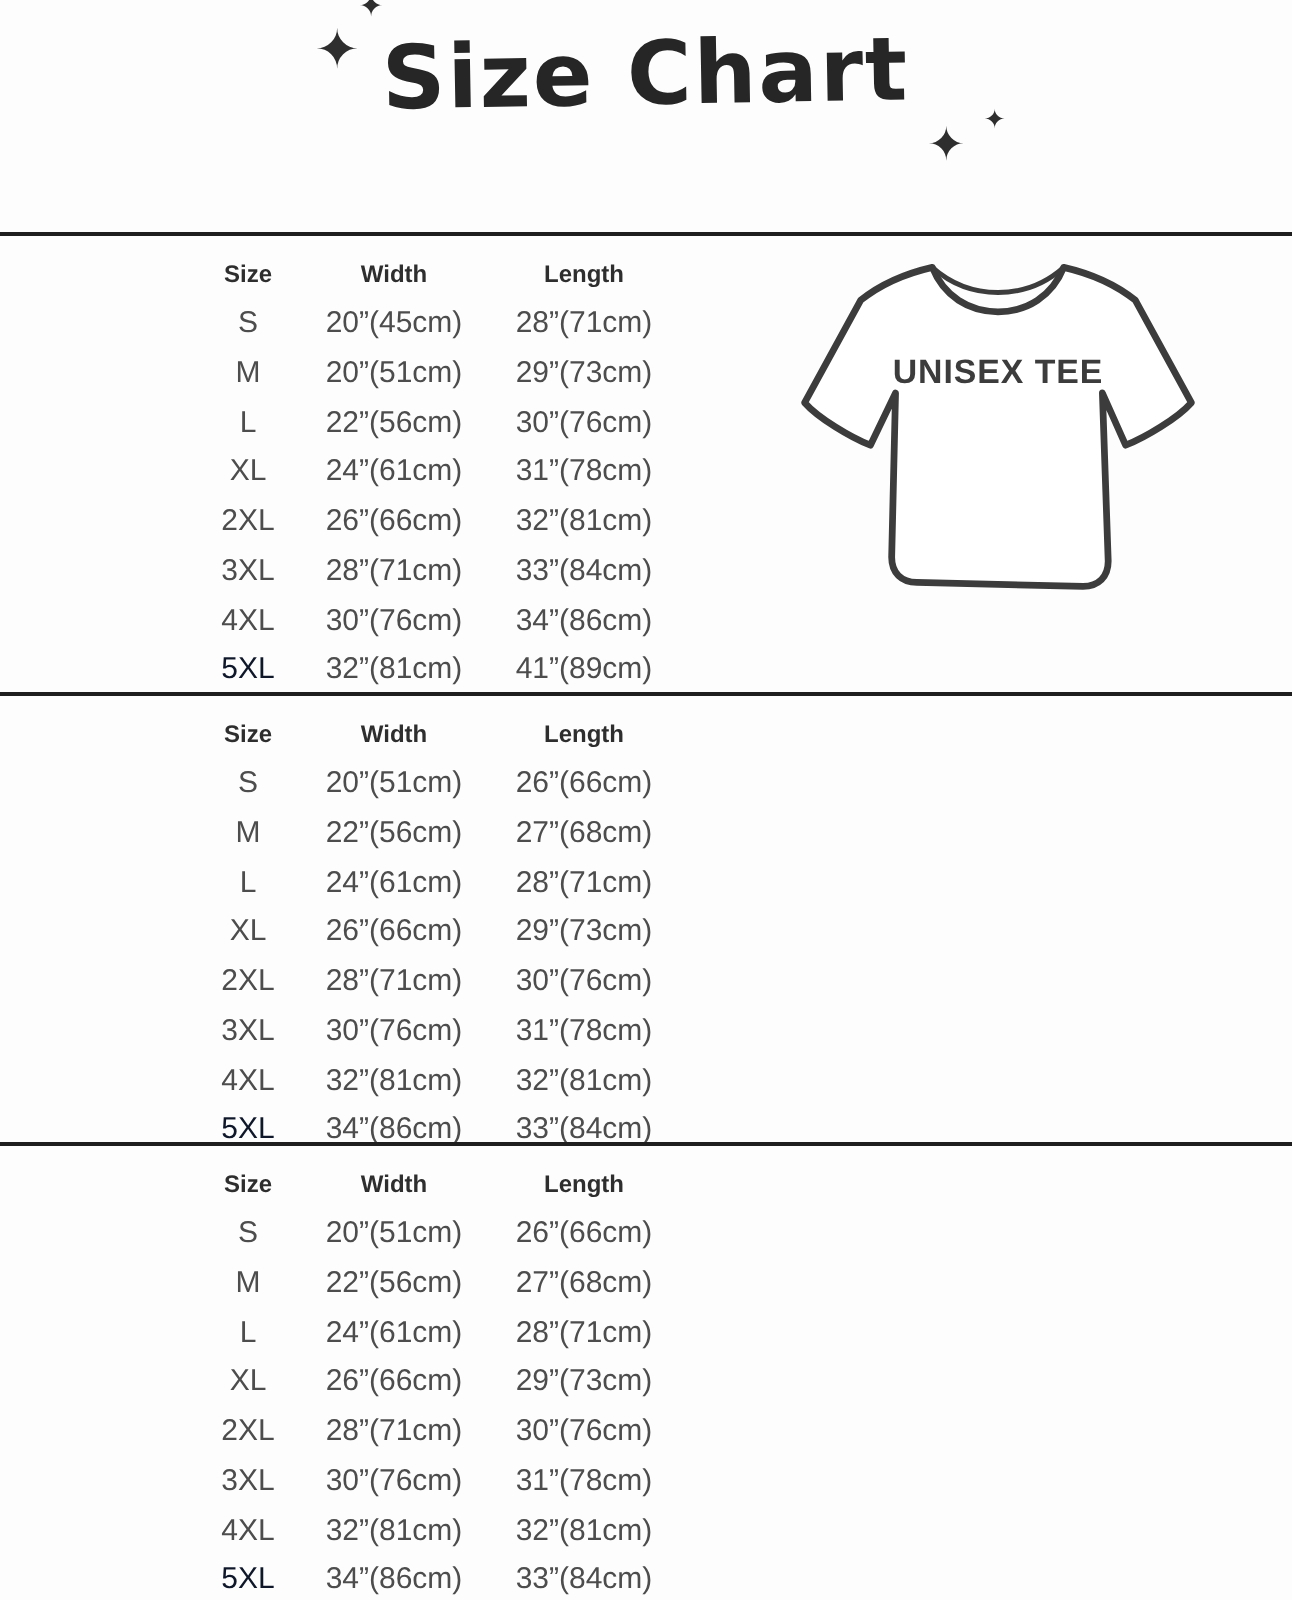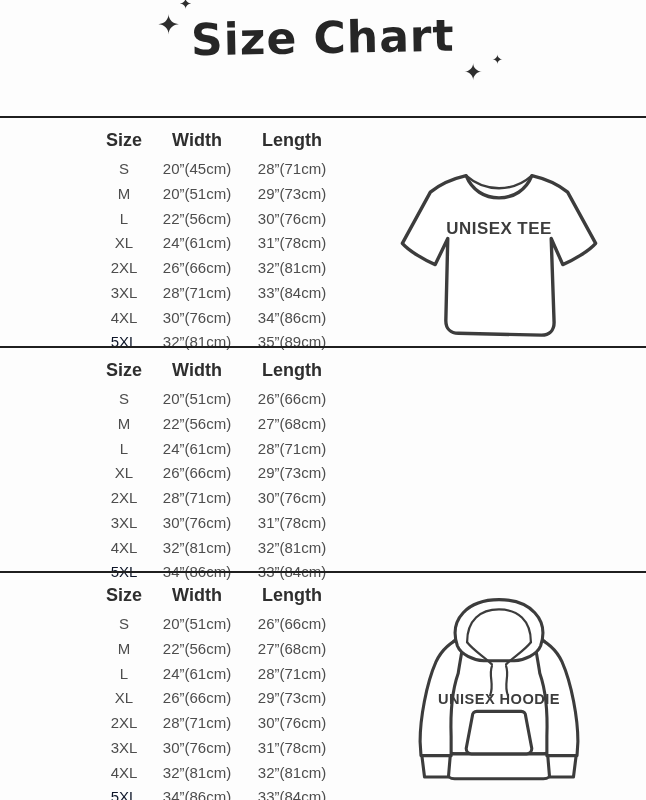--- a/index.html
+++ b/index.html
@@ -36,30 +36,30 @@
   .row-tee    { height:230px; }
   .row-crew   { height:225px; }
   .row-hoodie { height:229px; }
 
   .table-col { padding:10px 0 0 100px; flex:0 0 auto; }
   table { border-collapse:collapse; table-layout:fixed; }
   col.c-size   { width:48px; }
   col.c-width  { width:98px; }
   col.c-length { width:92px; }
   th {
-    font-size:18px; font-weight:bold; color:#2e2e2e;
+    font-size:12px; font-weight:bold; color:#2e2e2e;
     text-align:center; padding:2px 0 6px 0;
   }
   td {
     font-size:15px; color:#4d4d4d; text-align:center;
     padding:3px 0; line-height:1.25; white-space:nowrap;
   }
   tbody tr:last-child td:first-child { color:#0f172a; }
 
-  .figure-col { flex:1; display:flex; justify-content:center; align-items:flex-end; height:100%; padding-left:14px; }
+  .figure-col { flex:1; display:flex; justify-content:center; align-items:flex-start; height:100%; padding-left:14px; }
   svg { display:block; }
   svg text {
     font-family:"Liberation Sans", sans-serif;
     font-weight:bold;
     fill:#3c3c3c;
   }
 </style>
 </head>
 <body>
 
@@ -122,21 +122,21 @@
             <td>33”(84cm)</td>
           </tr>
             <tr>
             <td>4XL</td>
             <td>30”(76cm)</td>
             <td>34”(86cm)</td>
           </tr>
             <tr>
             <td>5XL</td>
             <td>32”(81cm)</td>
-            <td>35”(89cm)</td>
+            <td>41”(89cm)</td>
           </tr>
           </tbody>
       </table>
     </div>
     <div class="figure-col">
       <svg width="232" height="186" viewBox="0 0 240 192">
         <path d="M86,16 C73,19 59,25 49,33 L20,86 C27,94 44,104 54,108 L67,81 L65,166 C65,174 70,179 78,179 L164,181 C172,181 177,176 177,168 L174,81 L186,108 C196,104 213,94 220,86 L191,33 C181,25 167,19 154,16 C148,31 135,39 120,39 C105,39 92,31 86,16 Z" fill="#ffffff" stroke="#3c3c3c" stroke-width="3.5" stroke-linejoin="round"></path>
         <path d="M86,16 C95,24 107,29 120,29 C133,29 145,24 154,16" fill="none" stroke="#3c3c3c" stroke-width="2.5" stroke-linecap="round"></path>
         <text x="120" y="76" text-anchor="middle" font-size="17.5" letter-spacing="0.5">UNISEX TEE</text>
       </svg>
@@ -256,35 +256,15 @@
             <td>32”(81cm)</td>
           </tr>
             <tr>
             <td>5XL</td>
             <td>34”(86cm)</td>
             <td>33”(84cm)</td>
           </tr>
           </tbody>
       </table>
     </div>
-    <div class="figure-col">
-      <svg width="222" height="211" viewBox="0 0 250 238">
-        <path d="M85,52 Q125,44 165,52 C173,55 179,61 182,68 L185,176 C185,182 181,186 175,186 L75,186 C69,186 65,182 65,176 L68,68 C71,61 77,55 85,52 Z" fill="#ffffff" stroke="#3c3c3c" stroke-width="3.5" stroke-linejoin="round"></path>
-        <path d="M66,186 L184,186 L184,206 C184,211 180,214 175,214 L75,214 C70,214 66,211 66,206 Z" fill="#ffffff" stroke="#3c3c3c" stroke-width="3.5" stroke-linejoin="round"></path>
-        <path d="M86,53 C71,59 60,69 54,82 C43,107 36,146 36,172 L37,188 L71,188 L71,166 C70,138 73,112 79,95 C81,82 84,66 86,53 Z" fill="#ffffff" stroke="#3c3c3c" stroke-width="3.5" stroke-linejoin="round"></path>
-        <path d="M38,188 L70,188 L68,212 L41,212 Z" fill="#ffffff" stroke="#3c3c3c" stroke-width="3.5" stroke-linejoin="round"></path>
-        <g transform="translate(250,0) scale(-1,1)">
-          <path d="M86,53 C71,59 60,69 54,82 C43,107 36,146 36,172 L37,188 L71,188 L71,166 C70,138 73,112 79,95 C81,82 84,66 86,53 Z" fill="#ffffff" stroke="#3c3c3c" stroke-width="3.5" stroke-linejoin="round"></path>
-          <path d="M38,188 L70,188 L68,212 L41,212 Z" fill="#ffffff" stroke="#3c3c3c" stroke-width="3.5" stroke-linejoin="round"></path>
-        </g>
-        <path d="M78,64 C68,34 90,12 125,12 C160,12 182,34 172,64 C168,74 154,80 142,81 L108,81 C96,80 82,74 78,64 Z" fill="#ffffff" stroke="#3c3c3c" stroke-width="3.5" stroke-linejoin="round"></path>
-        <path d="M89,60 C89,35 104,23 125,23 C146,23 161,35 161,60" fill="none" stroke="#3c3c3c" stroke-width="2.5" stroke-linecap="round"></path>
-        <path d="M89,60 C97,70 108,76 117,85" fill="none" stroke="#3c3c3c" stroke-width="2.5" stroke-linecap="round"></path>
-        <path d="M161,60 C153,70 142,76 133,85" fill="none" stroke="#3c3c3c" stroke-width="2.5" stroke-linecap="round"></path>
-        <path d="M117,87 C113,98 120,108 115,120" fill="none" stroke="#3c3c3c" stroke-width="2.5" stroke-linecap="round"></path>
-        <path d="M133,87 C137,98 130,108 135,120" fill="none" stroke="#3c3c3c" stroke-width="2.5" stroke-linecap="round"></path>
-        <path d="M100,138 L150,138 C153,138 155,140 155,143 L162,180 C162,184 159,186 156,186 L94,186 C91,186 88,184 88,180 L95,143 C95,140 97,138 100,138 Z" fill="#ffffff" stroke="#3c3c3c" stroke-width="3.5" stroke-linejoin="round"></path>
-        <text x="125" y="130" text-anchor="middle" font-size="16.5" letter-spacing="0.5">UNISEX HOODIE</text>
-      </svg>
-    </div>
   </section>
 
 </div>
 
 </body></html>

